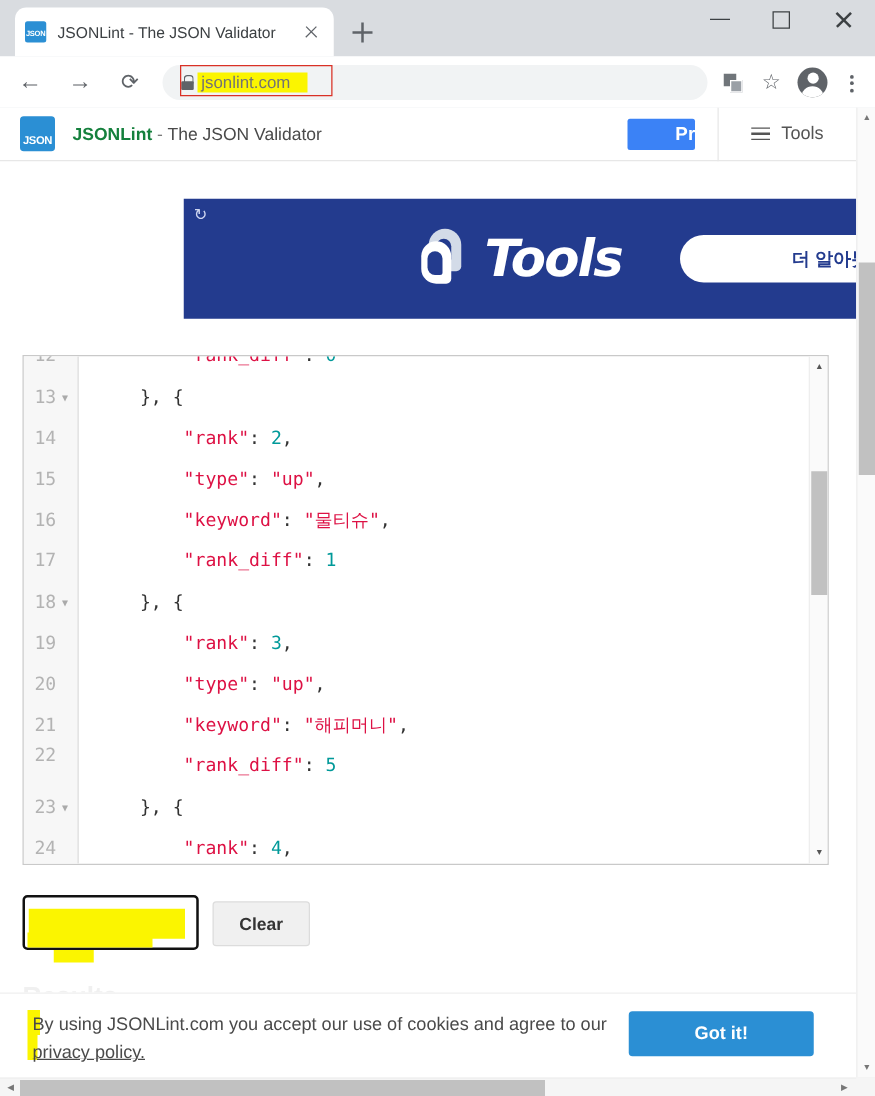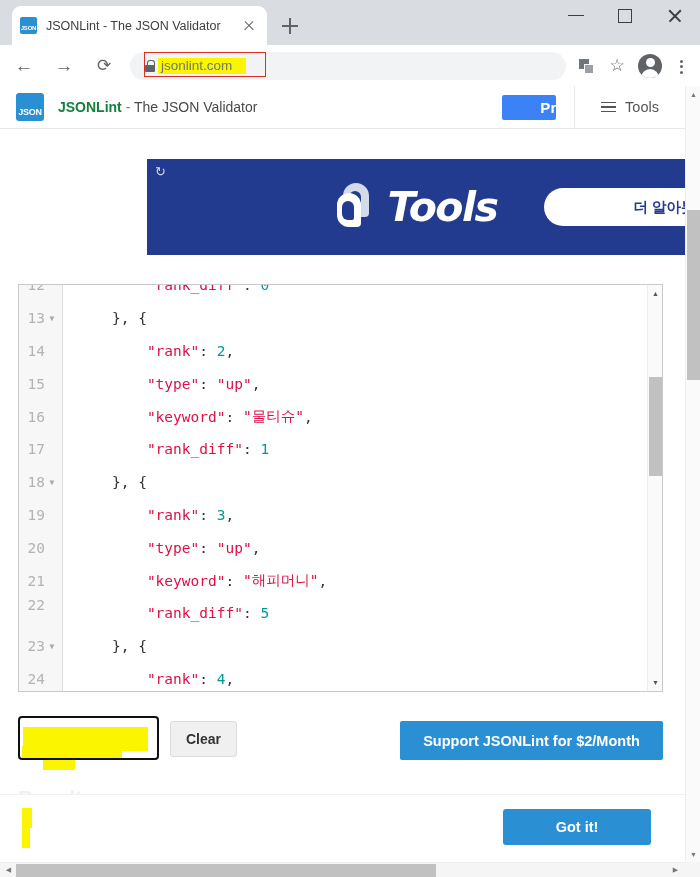--- a/index.html
+++ b/index.html
@@ -325,21 +325,21 @@
   .validate-hl3 {
     position: absolute; left: 25px; top: 43px; width: 32px; height: 11px;
     background: #fbf500;
   }
   .validate-btn {
     position: absolute; left: 12px; top: 12px; width: 118px; height: 22px;
     display: flex; align-items: center; justify-content: center;
     font-size: 14px; font-weight: bold; color: #222; z-index: 4;
   }
   .clear-btn {
-    position: absolute; left: 152px; top: 5px; width: 67px; height: 36px;
+    position: absolute; left: 152px; top: 5px; width: 78px; height: 36px;
     background: #f0f0f0; border: 1px solid #dcdcdc; border-radius: 3px;
     display: flex; align-items: center; justify-content: center;
     font-size: 14px; font-weight: bold; color: #333;
   }
   .support-btn {
     position: absolute; left: 382px; top: 5px; width: 263px; height: 39px;
     background: #2b8fd4; border-radius: 2px;
     display: flex; align-items: center; justify-content: center;
     font-size: 14.5px; font-weight: bold; color: #fff;
   }
@@ -554,28 +554,30 @@
         <div class="arrow dn">▼</div>
       </div>
     </div>
 
     <div class="btnrow">
       <div class="validate-hl3"></div>
       <div class="validate-annot"></div>
       <div class="validate-hl"></div>
       <div class="validate-hl2"></div>
       <div class="clear-btn">Clear</div>
-      <div class="support-btn">Support JSONLint for $2/Month</div>
     </div>
 
     <div class="results-ghost">Results</div>
 
     <div class="cookie">
       <div class="cookie-hl1"></div>
       <div class="cookie-hl2"></div>
+      <div class="cookie-text">
+        <span>By using JSONLint.com you accept our use of cookies and agree to our </span><a href="#">privacy policy.</a>
+      </div>
       <div class="gotit">Got it!</div>
     </div>
 
     <div class="page-vsb">
       <div class="arrow up">▲</div>
       <div class="thumb"></div>
       <div class="arrow dn">▼</div>
     </div>
     <div class="page-hsb">
       <div class="arrow lf">◀</div>

